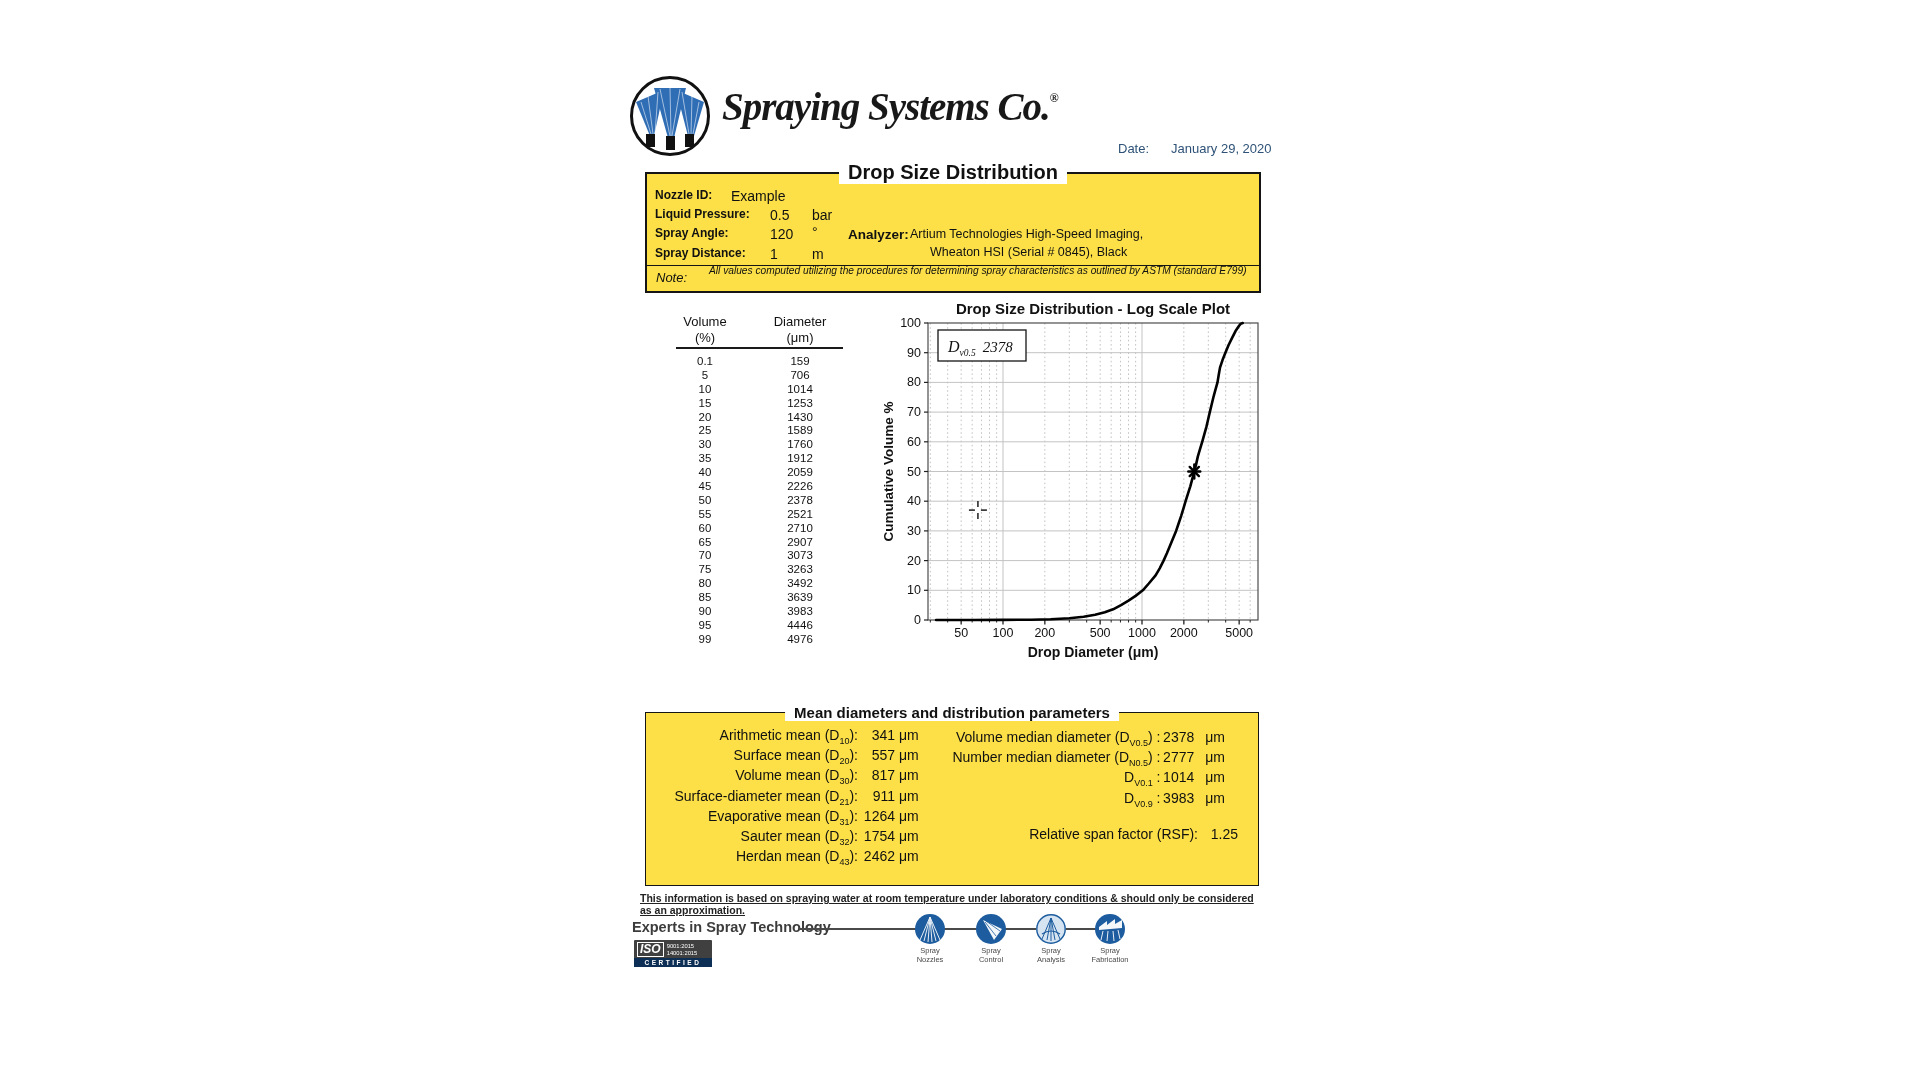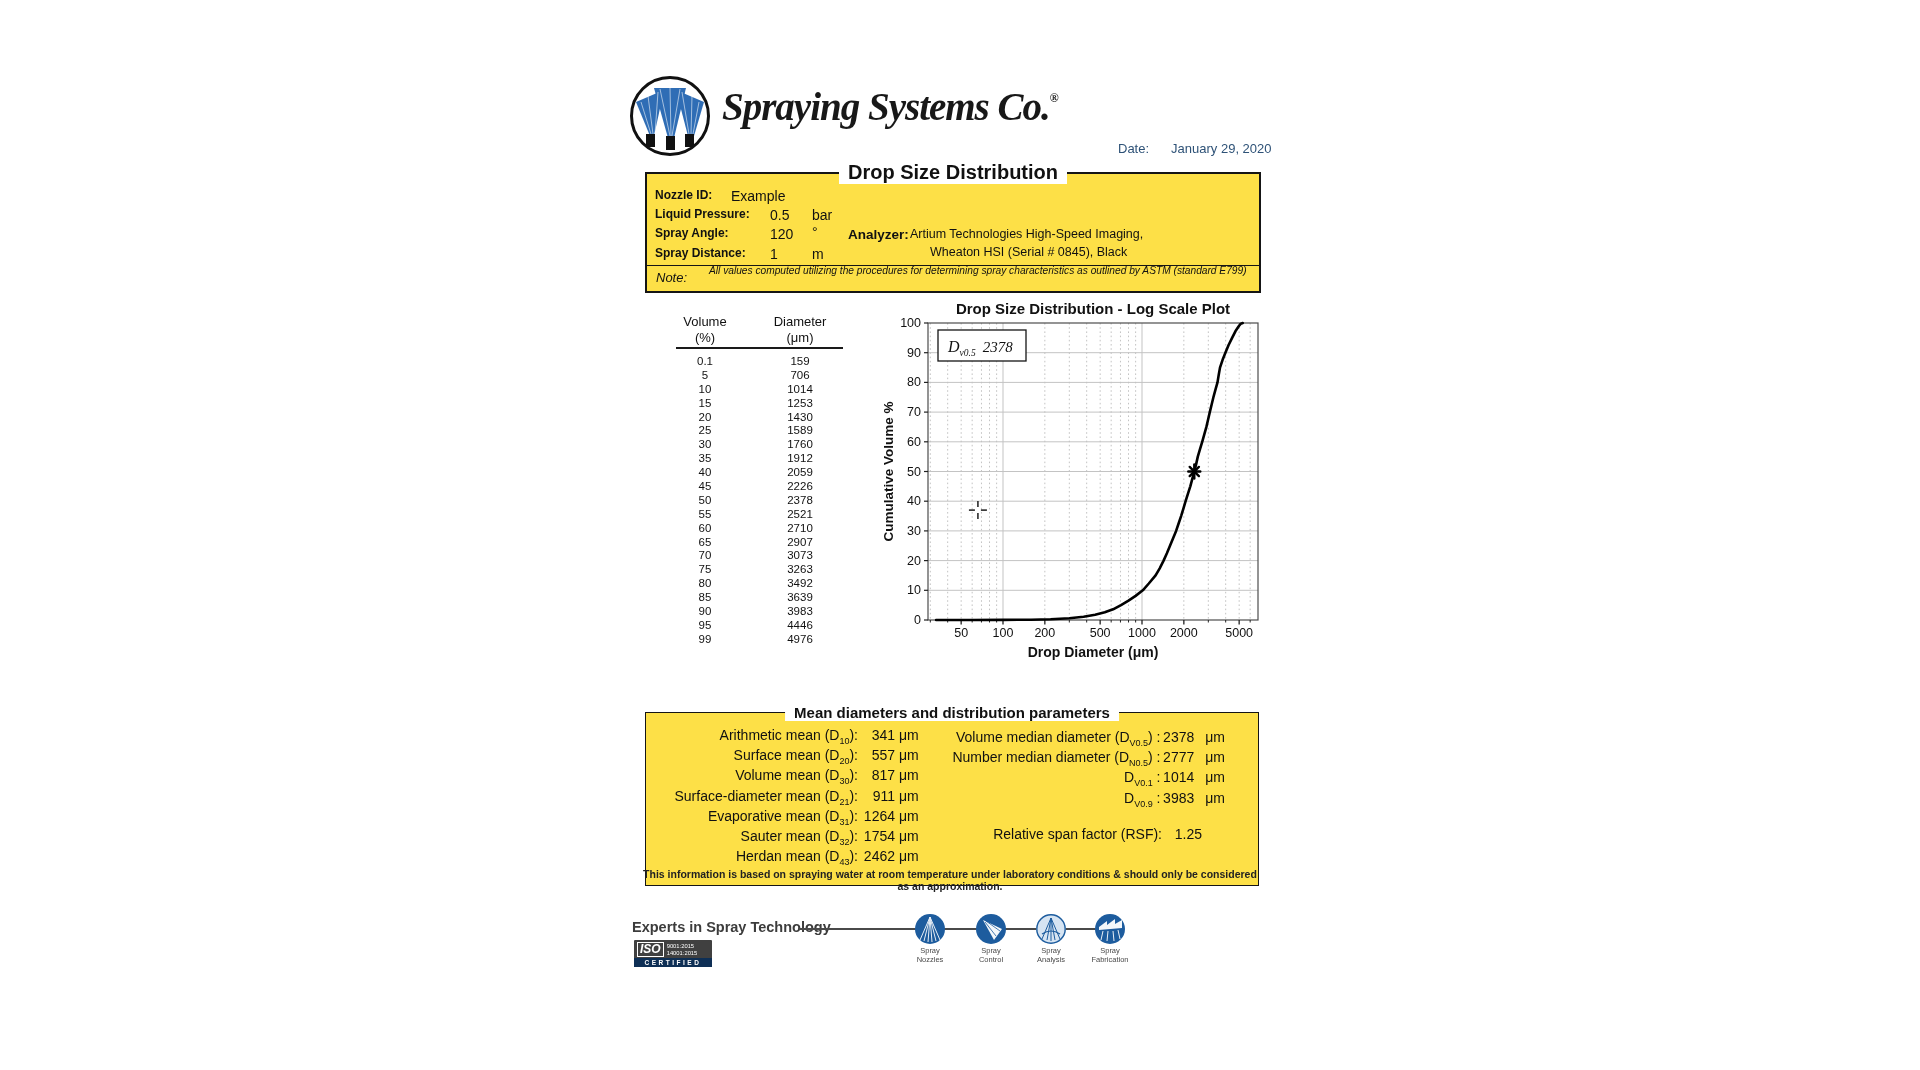--- a/index.html
+++ b/index.html
@@ -51,26 +51,26 @@
   .mrow{display:flex;align-items:baseline;height:20.2px;font-size:14px;white-space:nowrap;}
   .mlabel{display:inline-block;text-align:right;}
   .mcol-left .mlabel{width:213px;}
   .mcol-right .mlabel{width:267px;}
   .mval{display:inline-block;text-align:right;}
   .mcol-left .mval{width:37px;}
   .mcol-right .mval{width:34px;}
   .munit{margin-left:4px;}
   .mcol-right .munit{margin-left:11px;}
   .mrow sub{font-size:9px;}
-  .rsf-row{left:895px;top:826px;font-size:14px;display:flex;align-items:baseline;}
+  .rsf-row{left:895px;top:826px;font-size:14px;display:flex;align-items:baseline;padding-left:36px;}
   .rsf-row .mlabel{width:267px;}
   .rsf-row .mval{width:40px;text-align:right;}
 
-  .disclaimer{left:640px;top:868px;width:620px;text-align:center;font-size:10.5px;
-              font-weight:600;color:#222;}
+  .disclaimer{left:640px;top:892px;width:620px;font-size:10.5px;
+              font-weight:600;color:#222;text-decoration:underline;}
 
   
   .tagline{left:632px;top:919px;font-size:14.5px;font-weight:bold;color:#3c3c3c;}
   .footer-line{left:799px;top:928px;width:313px;height:1.5px;background:#4a4a4a;z-index:1;}
   .spray-icon{width:30px;height:30px;z-index:2;}
   .icon-label{width:64px;text-align:center;font-size:7.5px;line-height:8.5px;color:#4a4a4a;top:947px;}
 
   .iso-badge{left:634px;top:940px;width:78px;height:27px;background:#404040;z-index:2;
              display:flex;flex-direction:column;border-radius:1px;}
   .iso-top{display:flex;align-items:center;height:18px;padding:1px 3px 0 3px;box-sizing:border-box;}

